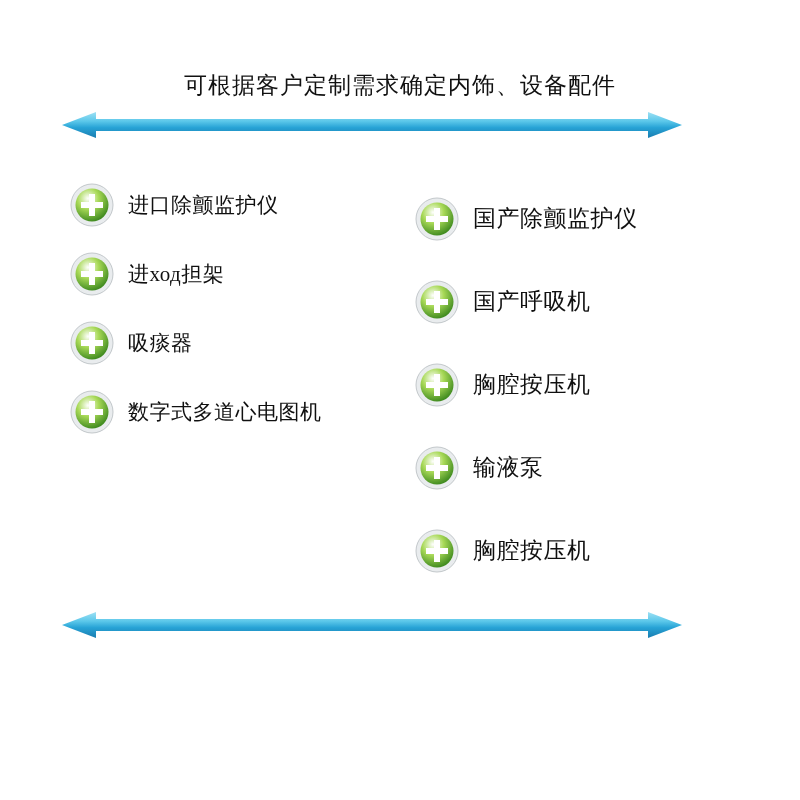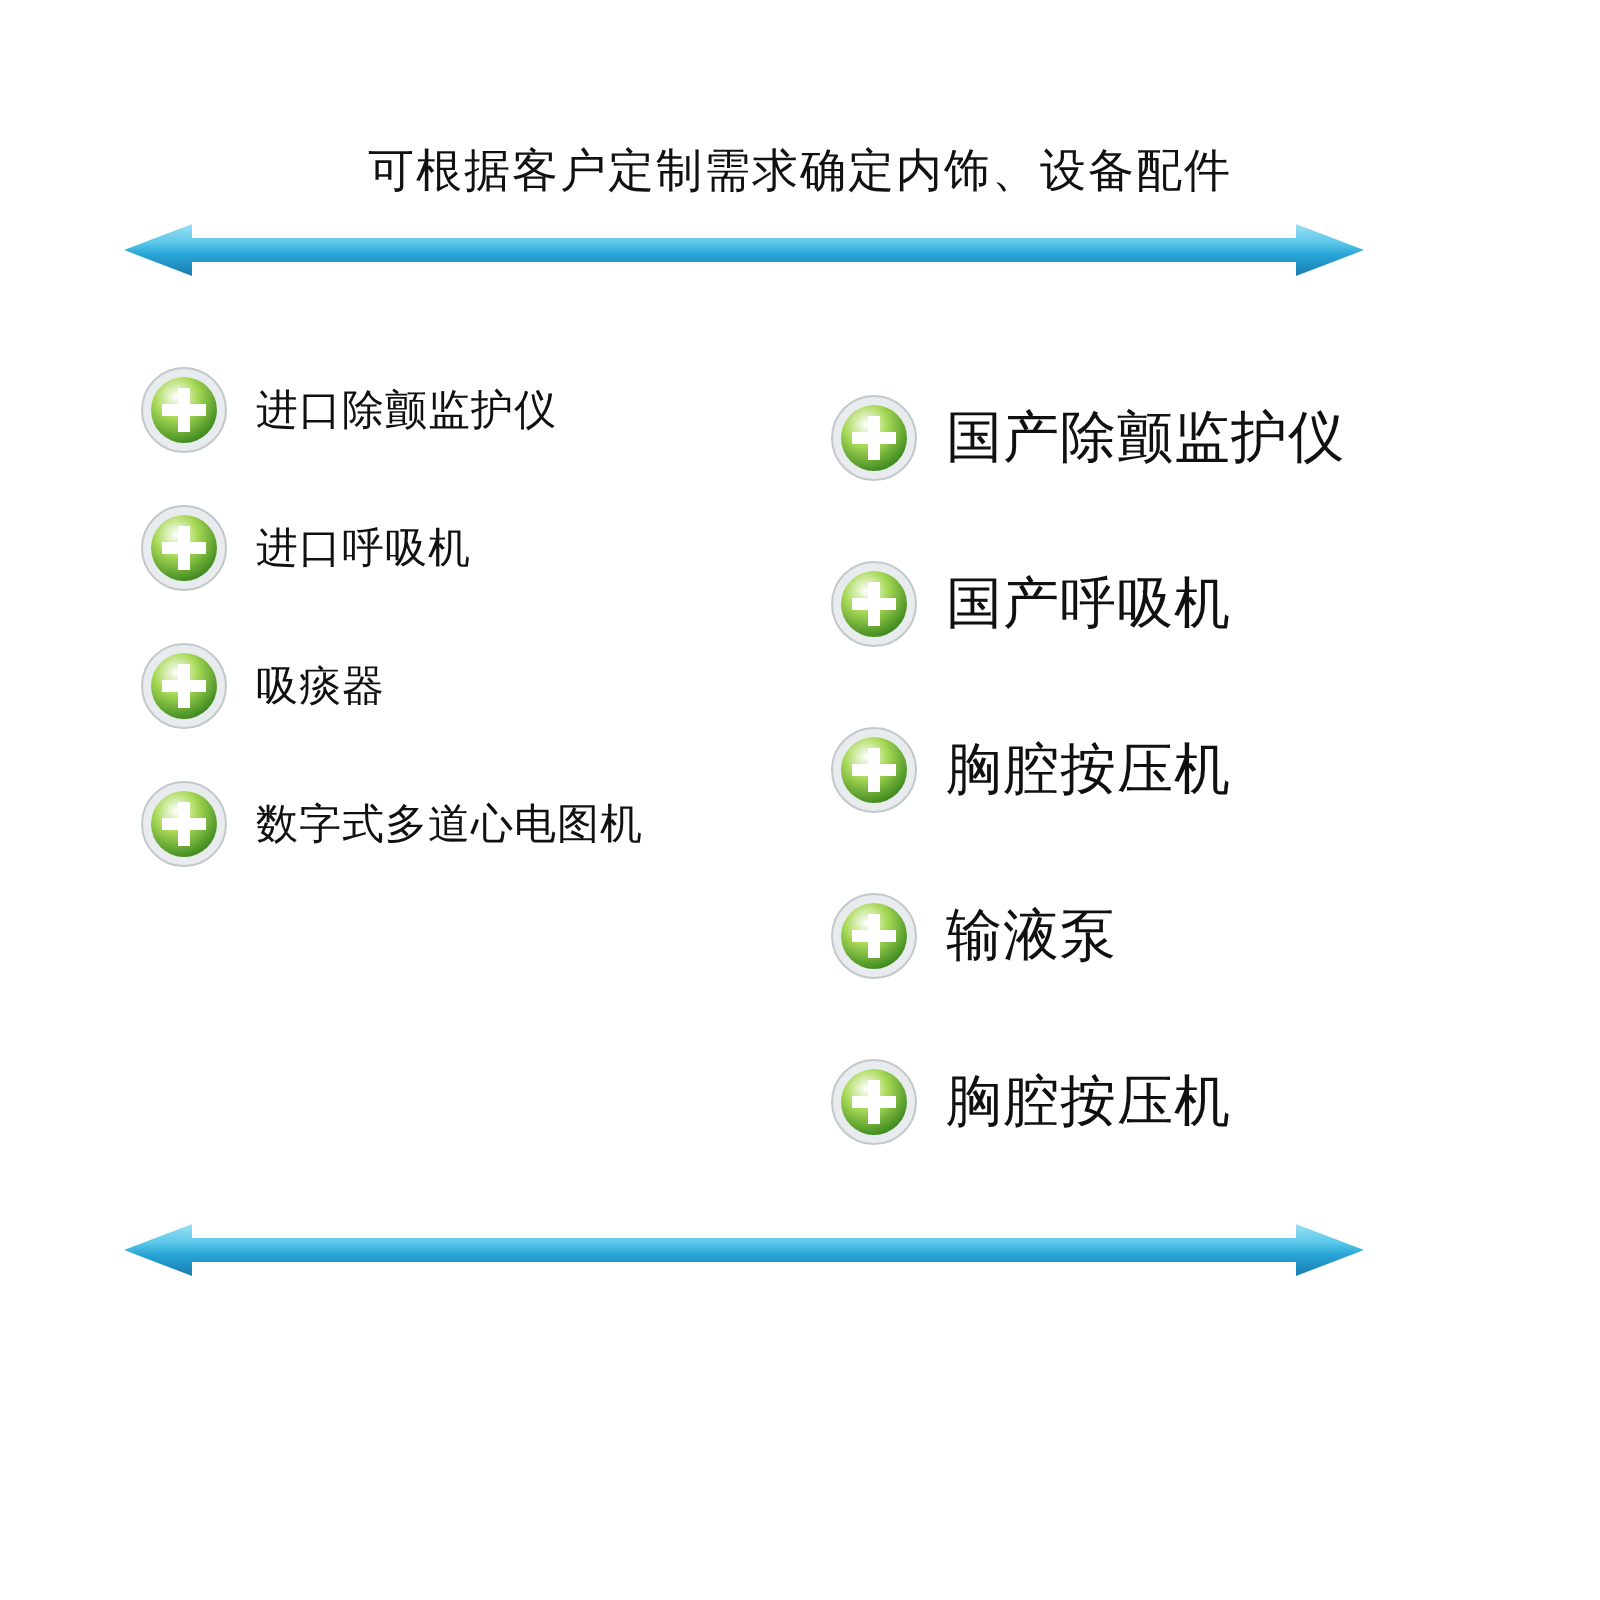--- a/index.html
+++ b/index.html
@@ -71,21 +71,21 @@
     margin-right: 14px;
   }
   .bullet svg { display: block; width: 44px; height: 44px; }
 
   .item-label {
     font-size: 21px;
     color: #101010;
     white-space: nowrap;
     letter-spacing: 0.5px;
   }
-  .col-right .item-label { font-size: 28px; }
+  .col-right .item-label { font-size: 23px; }
 
   
   .col-right .item { padding-top: 14px; }
 </style>
 </head>
 <body>
 
 <div class="slide">
 
   <div class="title">可根据客户定制需求确定内饰、设备配件</div>
@@ -140,21 +140,21 @@
 
 
     <div class="item">
       <span class="bullet">
         <svg viewBox="0 0 44 44">
           <circle cx="22" cy="22" r="21" fill="#e9ecee" stroke="#c3c8cb" stroke-width="1"></circle>
           <circle cx="22" cy="22" r="16.5" fill="url(#gp1)"></circle>
           <path d="M19 11h6v8h8v6h-8v8h-6v-8h-8v-6h8z" fill="#ffffff"></path>
         </svg>
       </span>
-      <span class="item-label">进口呼吸机</span>
+      <span class="item-label">进ход担架</span>
     </div>
 
     <div class="item">
       <span class="bullet">
         <svg viewBox="0 0 44 44">
           <circle cx="22" cy="22" r="21" fill="#e9ecee" stroke="#c3c8cb" stroke-width="1"></circle>
           <circle cx="22" cy="22" r="16.5" fill="url(#gp1)"></circle>
           <path d="M19 11h6v8h8v6h-8v8h-6v-8h-8v-6h8z" fill="#ffffff"></path>
         </svg>
       </span>

